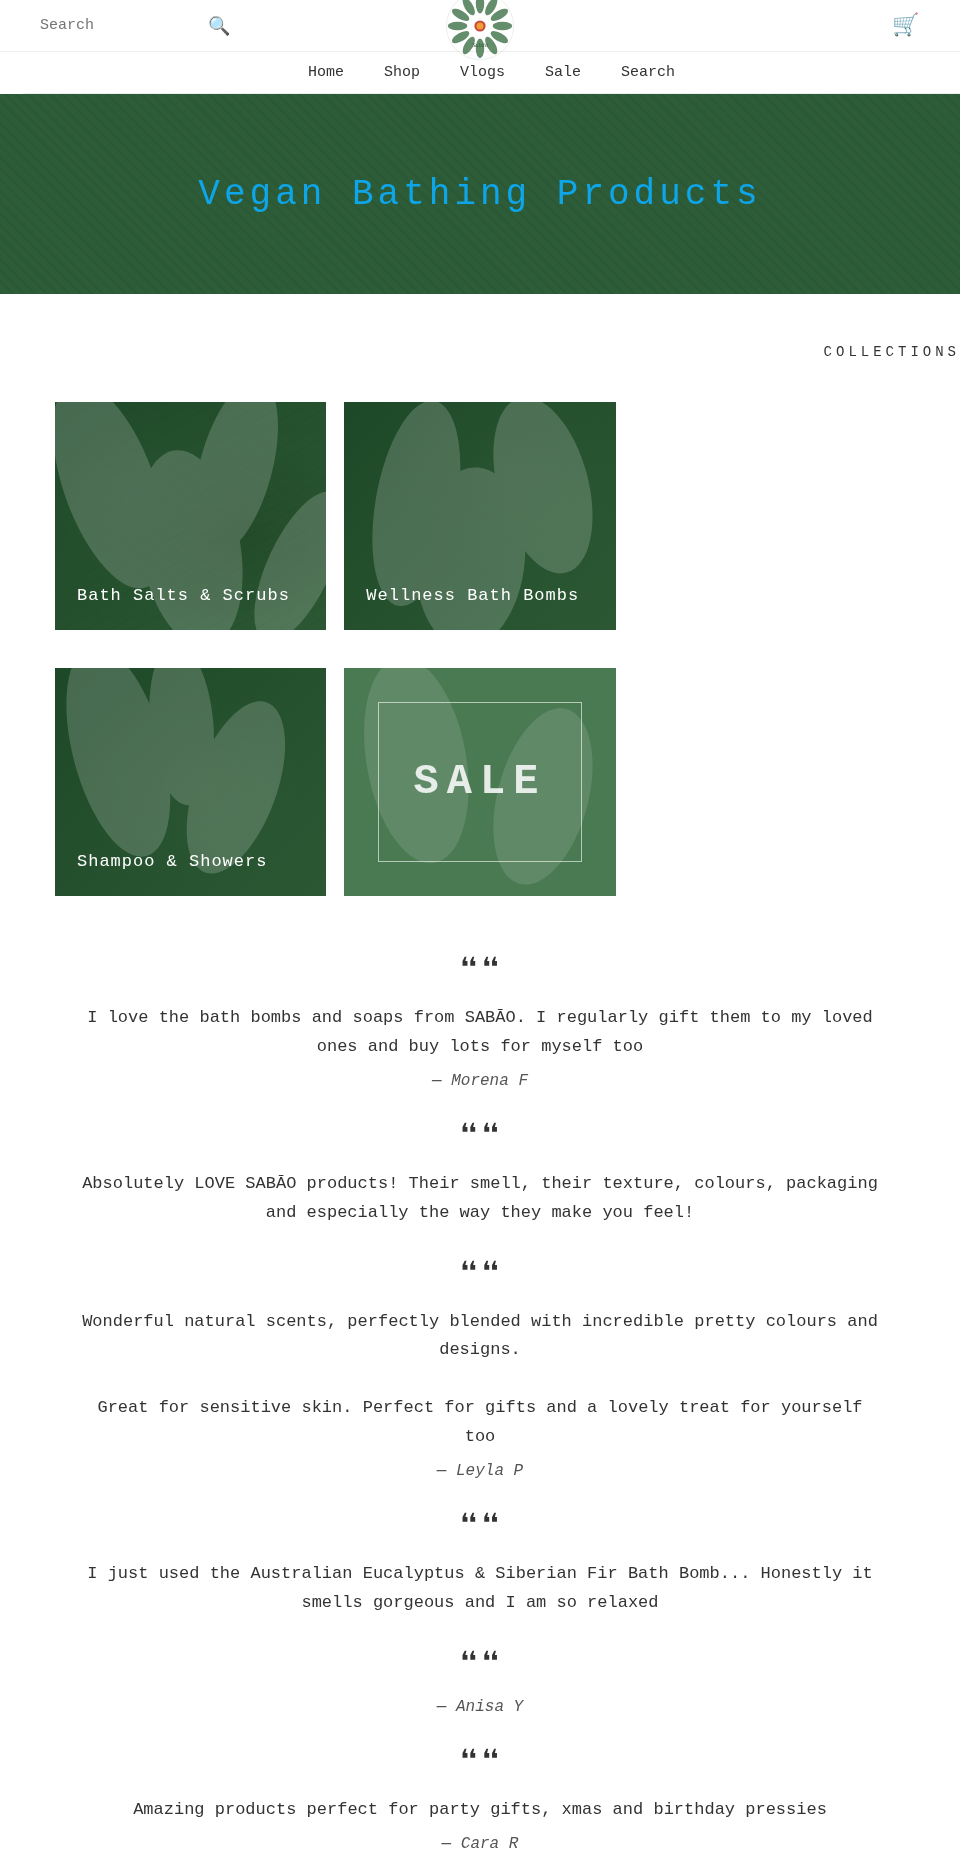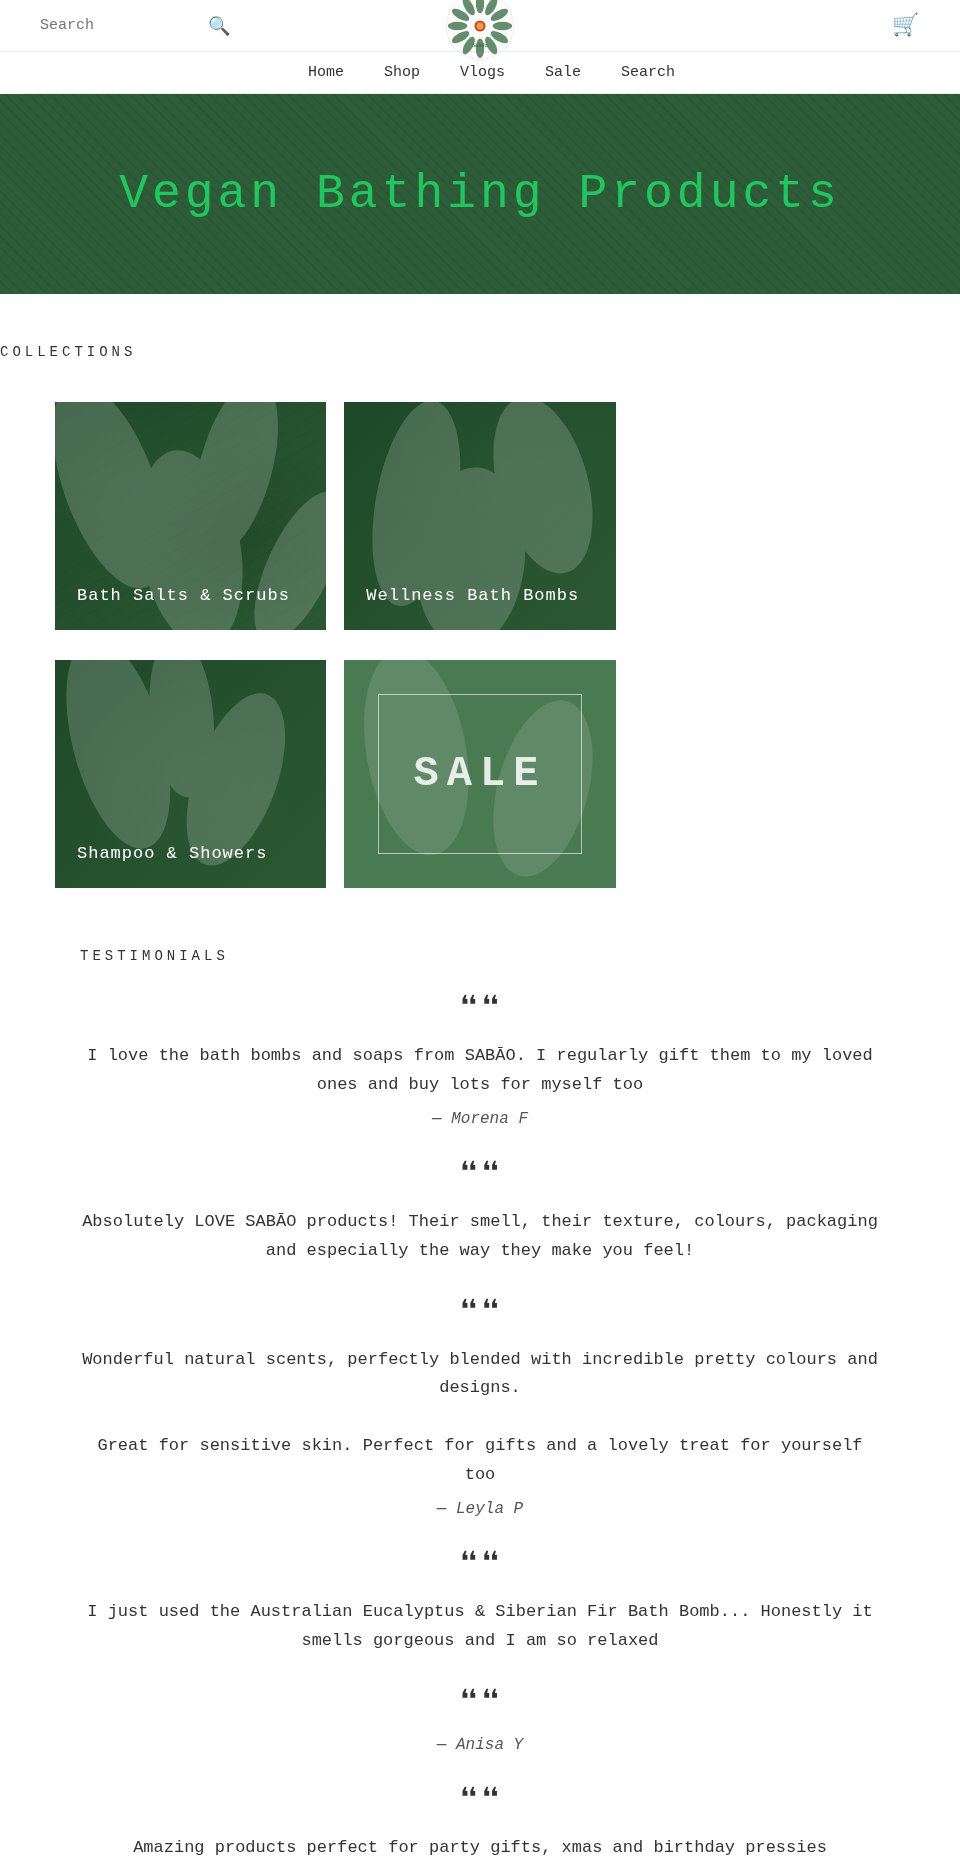--- a/index.html
+++ b/index.html
@@ -85,45 +85,45 @@
           45deg,
           rgba(0,0,0,0.05) 0px,
           rgba(0,0,0,0.05) 2px,
           transparent 2px,
           transparent 8px
         ),
         #2d5c38;
     }
     .hero-title {
       position: relative;
-      color: #22c55e;
-      font-size: 48px;
+      color: #0ea5e9;
+      font-size: 36px;
       letter-spacing: 4px;
       font-family: 'Courier New', Courier, monospace;
       font-weight: normal;
       text-align: right;
     }
 
     
     .section-title {
-      text-align: left;
+      text-align: right;
       font-size: 14px;
       letter-spacing: 4px;
       font-family: 'Courier New', Courier, monospace;
       font-weight: normal;
       color: #333;
       margin: 50px 0 30px;
     }
 
     .collections-grid {
       display: grid;
       grid-template-columns: repeat(3, 1fr);
       gap: 18px;
       padding: 12px 55px;
-      margin-bottom: 18px;
+      margin-bottom: 26px;
     }
     .collections-grid-2 {
       display: grid;
       grid-template-columns: repeat(3, 1fr);
       gap: 18px;
       padding: 0 55px;
       margin-bottom: 60px;
     }
 
     .collection-card {
@@ -343,21 +343,20 @@
           <span class="sale-text">SALE</span>
         </div>
       </div>
     </div>
 
     <div></div>
   </div>
 </section>
 
 <section class="testimonials-section">
-  <h2 class="section-title">TESTIMONIALS</h2>
 
   <div class="testimonial-block">
     <div class="quote-mark">❝❝</div>
     <p class="testimonial-text">I love the bath bombs and soaps from SABĀO. I regularly gift them to my loved ones and buy lots for myself too</p>
     <p class="testimonial-author">— Morena F</p>
   </div>
 
   <div class="testimonial-block">
     <div class="quote-mark">❝❝</div>
     <p class="testimonial-text">Absolutely LOVE SABĀO products! Their smell, their texture, colours, packaging and especially the way they make you feel!</p>

